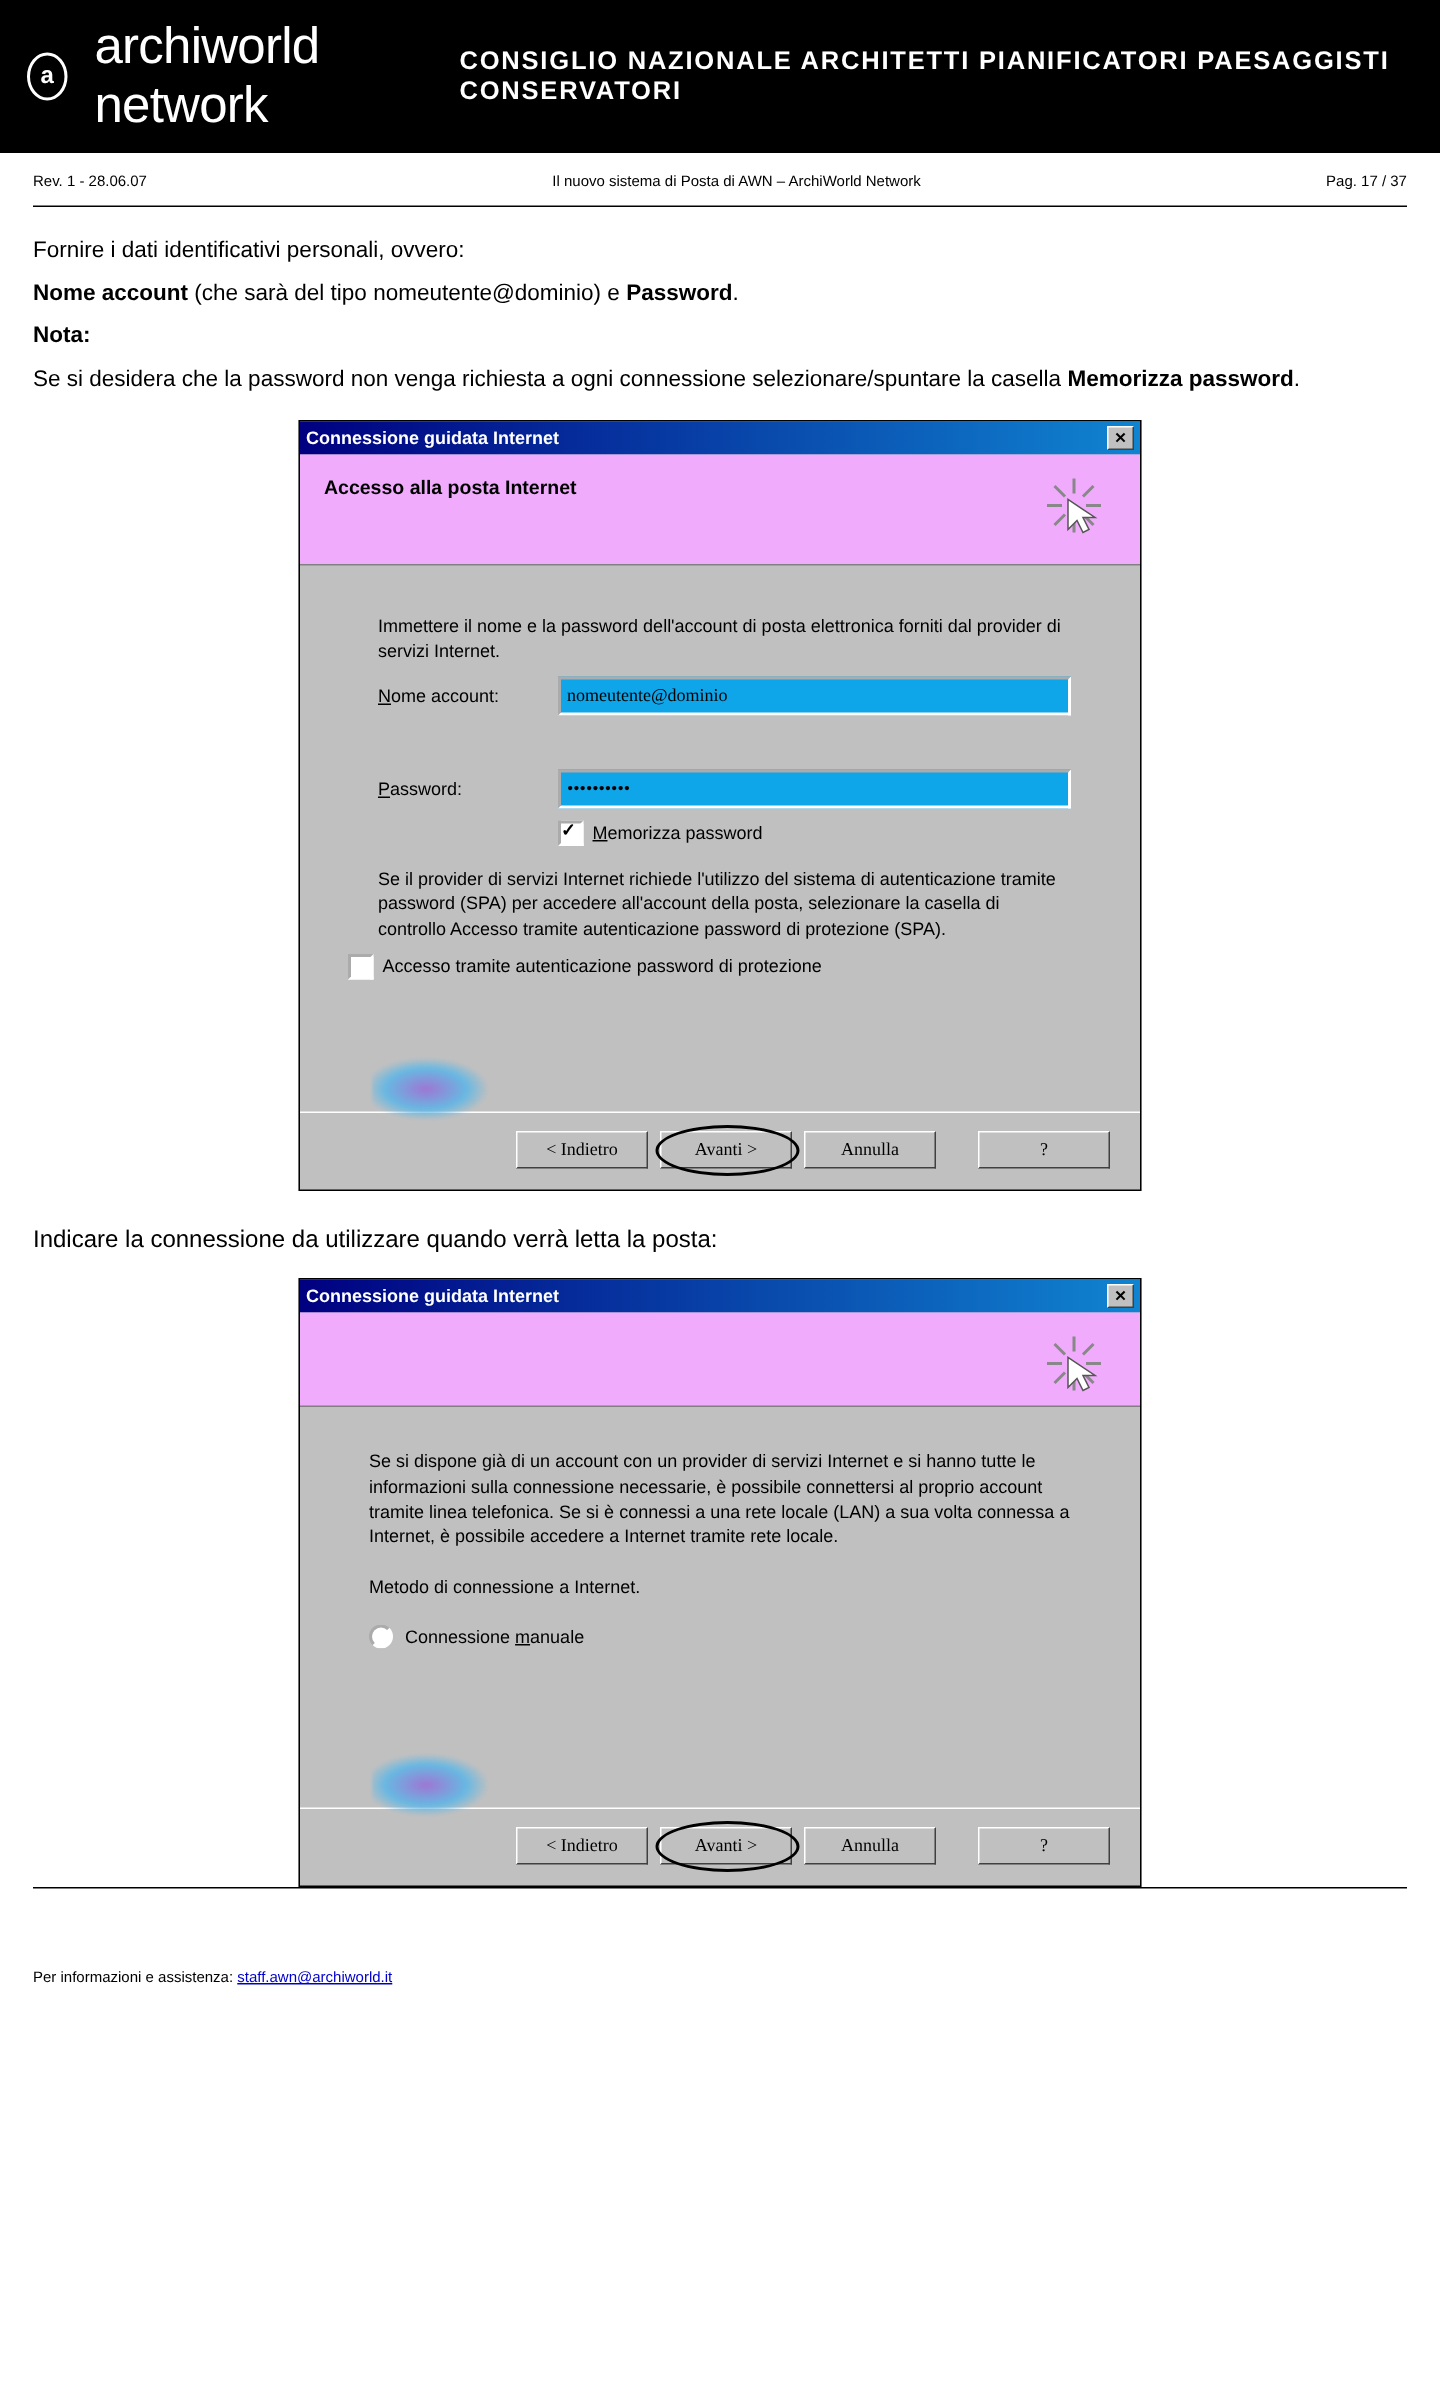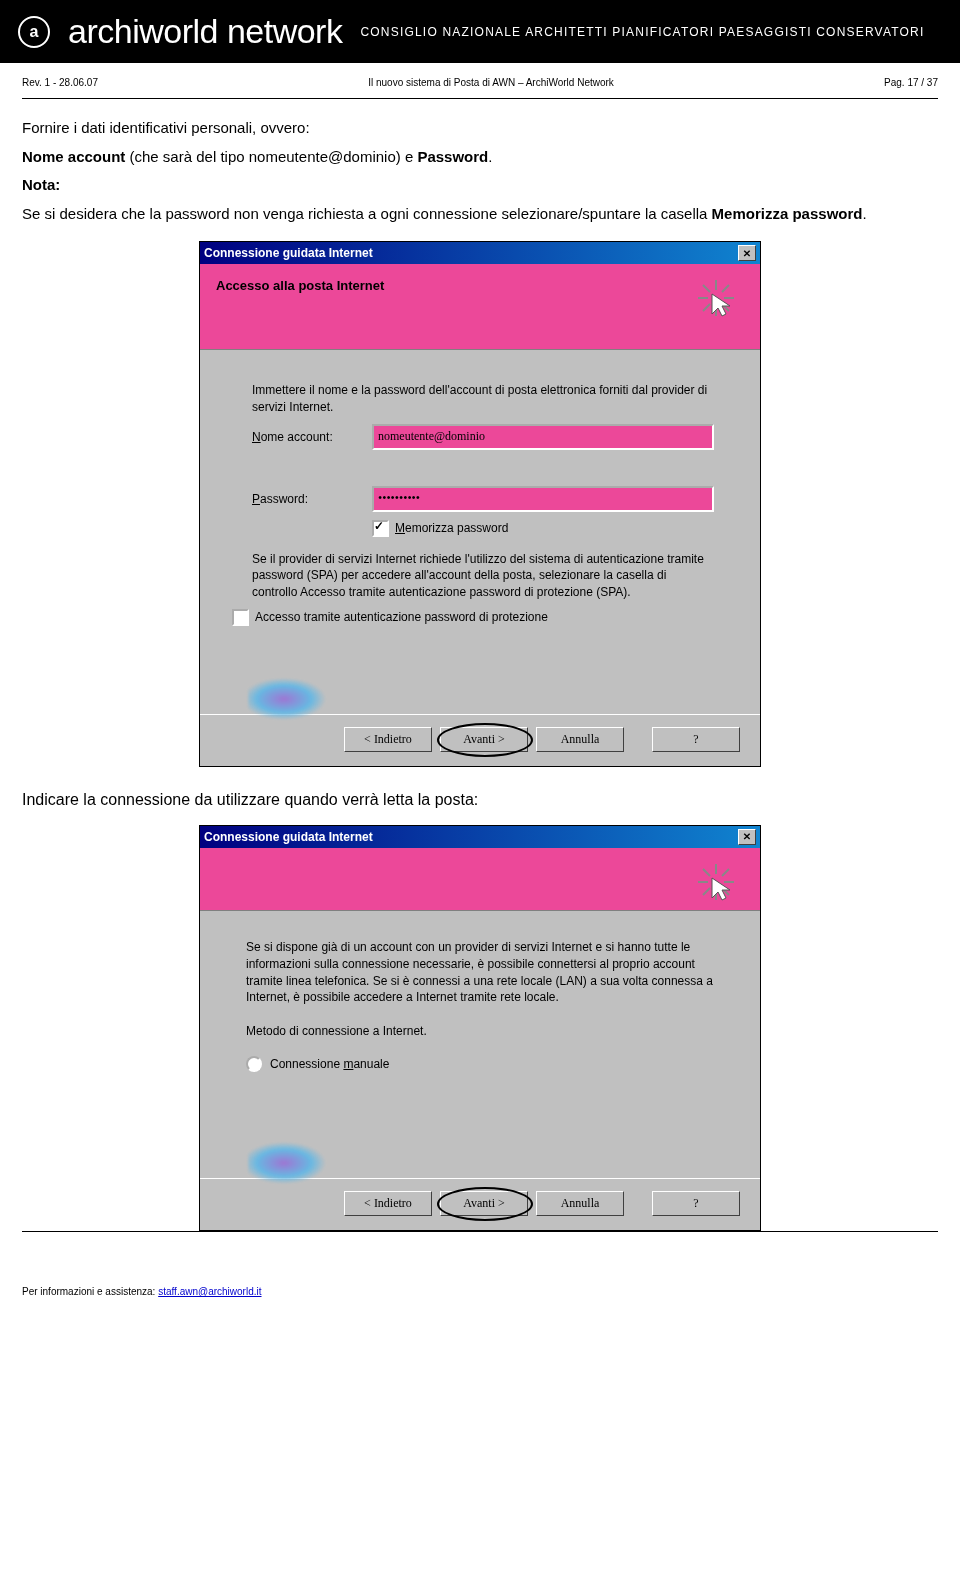--- a/index.html
+++ b/index.html
@@ -1,36 +1,36 @@
 <!DOCTYPE html>
 <html><head>
 <meta charset="utf-8">
 <style>
 body{margin:0;background:#fff;font-family:Arial,Helvetica,sans-serif;color:#000;width:960px}
 .banner{background:#000;color:#fff;padding:12px 18px;display:flex;align-items:center;gap:18px}
 .logo-icon{width:28px;height:28px;border:2px solid #fff;border-radius:50%;display:flex;align-items:center;justify-content:center;font-weight:bold;font-size:16px}
 .logo-text{font-size:34px;font-weight:normal;letter-spacing:-0.5px}
-.tagline{font-size:12px;letter-spacing:1.2px;font-weight:normal}
+.tagline{font-size:17px;letter-spacing:1.2px;font-weight:bold}
 .header-row{display:flex;justify-content:space-between;padding:14px 22px 10px 22px;font-size:10px;border-bottom:1px solid #000;margin:0 22px 0 22px}
 .header-row > span:first-child{padding-left:0}
 .header-row{padding-left:0;padding-right:0}
 .content{padding:18px 22px 0 22px;font-size:15px;line-height:1.5}
 .content p{margin:0 0 6px 0}
 .content .bold{font-weight:bold}
 .dialog{width:560px;margin:16px auto 0 auto;background:#c0c0c0;border:1px solid #000;font-family:Tahoma,Arial,sans-serif;font-size:12px}
 .titlebar{background:#000080;background:linear-gradient(90deg,#000080,#1084d0);color:#fff;display:flex;align-items:center;justify-content:space-between;padding:3px 4px;font-weight:bold;font-size:12px}
 .titlebar .closebtn{background:#c0c0c0;border:1px solid #fff;border-right-color:#404040;border-bottom-color:#404040;width:16px;height:14px;display:flex;align-items:center;justify-content:center;color:#000;font-size:10px;font-weight:bold;cursor:default}
-.wiz-head{background:#ec4899;padding:14px 16px 56px 16px;border-bottom:1px solid #808080;position:relative}
+.wiz-head{background:#f0abfc;padding:14px 16px 44px 16px;border-bottom:1px solid #808080;position:relative}
 .wiz-head .step-title{font-weight:bold;font-size:13px}
 .wiz-head .cursor-icon{position:absolute;right:22px;top:12px}
 .wiz-body{padding:18px 46px 8px 52px;color:#000}
 .wiz-body2{padding:48px 46px 8px 46px;color:#000}
 .field-row{display:flex;align-items:center;margin:8px 0}
 .field-row label{width:120px}
-.field-row input[type=text],.field-row input[type=password]{flex:1;height:20px;border:2px inset #fff;background:#ec4899;padding:1px 4px;font-family:Tahoma;font-size:12px}
+.field-row input[type=text],.field-row input[type=password]{flex:1;height:20px;border:2px inset #fff;background:#0ea5e9;padding:1px 4px;font-family:Tahoma;font-size:12px}
 .chk-row{margin-left:120px;margin-top:4px;display:flex;align-items:center;gap:6px}
 .chk,.radio{border:2px inset #fff;background:#fff;display:inline-block;vertical-align:middle}
 .chk{width:13px;height:13px;position:relative}
 .chk.checked::after{content:"✓";position:absolute;left:0;top:-3px;font-size:12px;font-weight:bold}
 .radio{width:12px;height:12px;border-radius:50%;position:relative}
 .radio.checked::after{content:"";position:absolute;left:3px;top:3px;width:4px;height:4px;background:#000;border-radius:50%}
 .desc{margin:14px 0 8px 0;line-height:1.4}
 .wiz-footer{position:relative;padding:12px 20px 14px 16px;display:flex;justify-content:flex-end;gap:8px;border-top:1px solid #fff}
 .wiz-footer::before{content:"";position:absolute;left:48px;top:-44px;width:90px;height:56px;background:radial-gradient(ellipse 60px 30px at 40% 50%,#9a6fd6 0%,#5fb7e6 45%,rgba(95,183,230,0) 70%);filter:blur(1px);pointer-events:none;opacity:0.9}
 .btn{min-width:86px;height:23px;background:#c0c0c0;border:1px solid #fff;border-right-color:#404040;border-bottom-color:#404040;font-family:Tahoma;font-size:12px;display:flex;align-items:center;justify-content:center;cursor:default}

